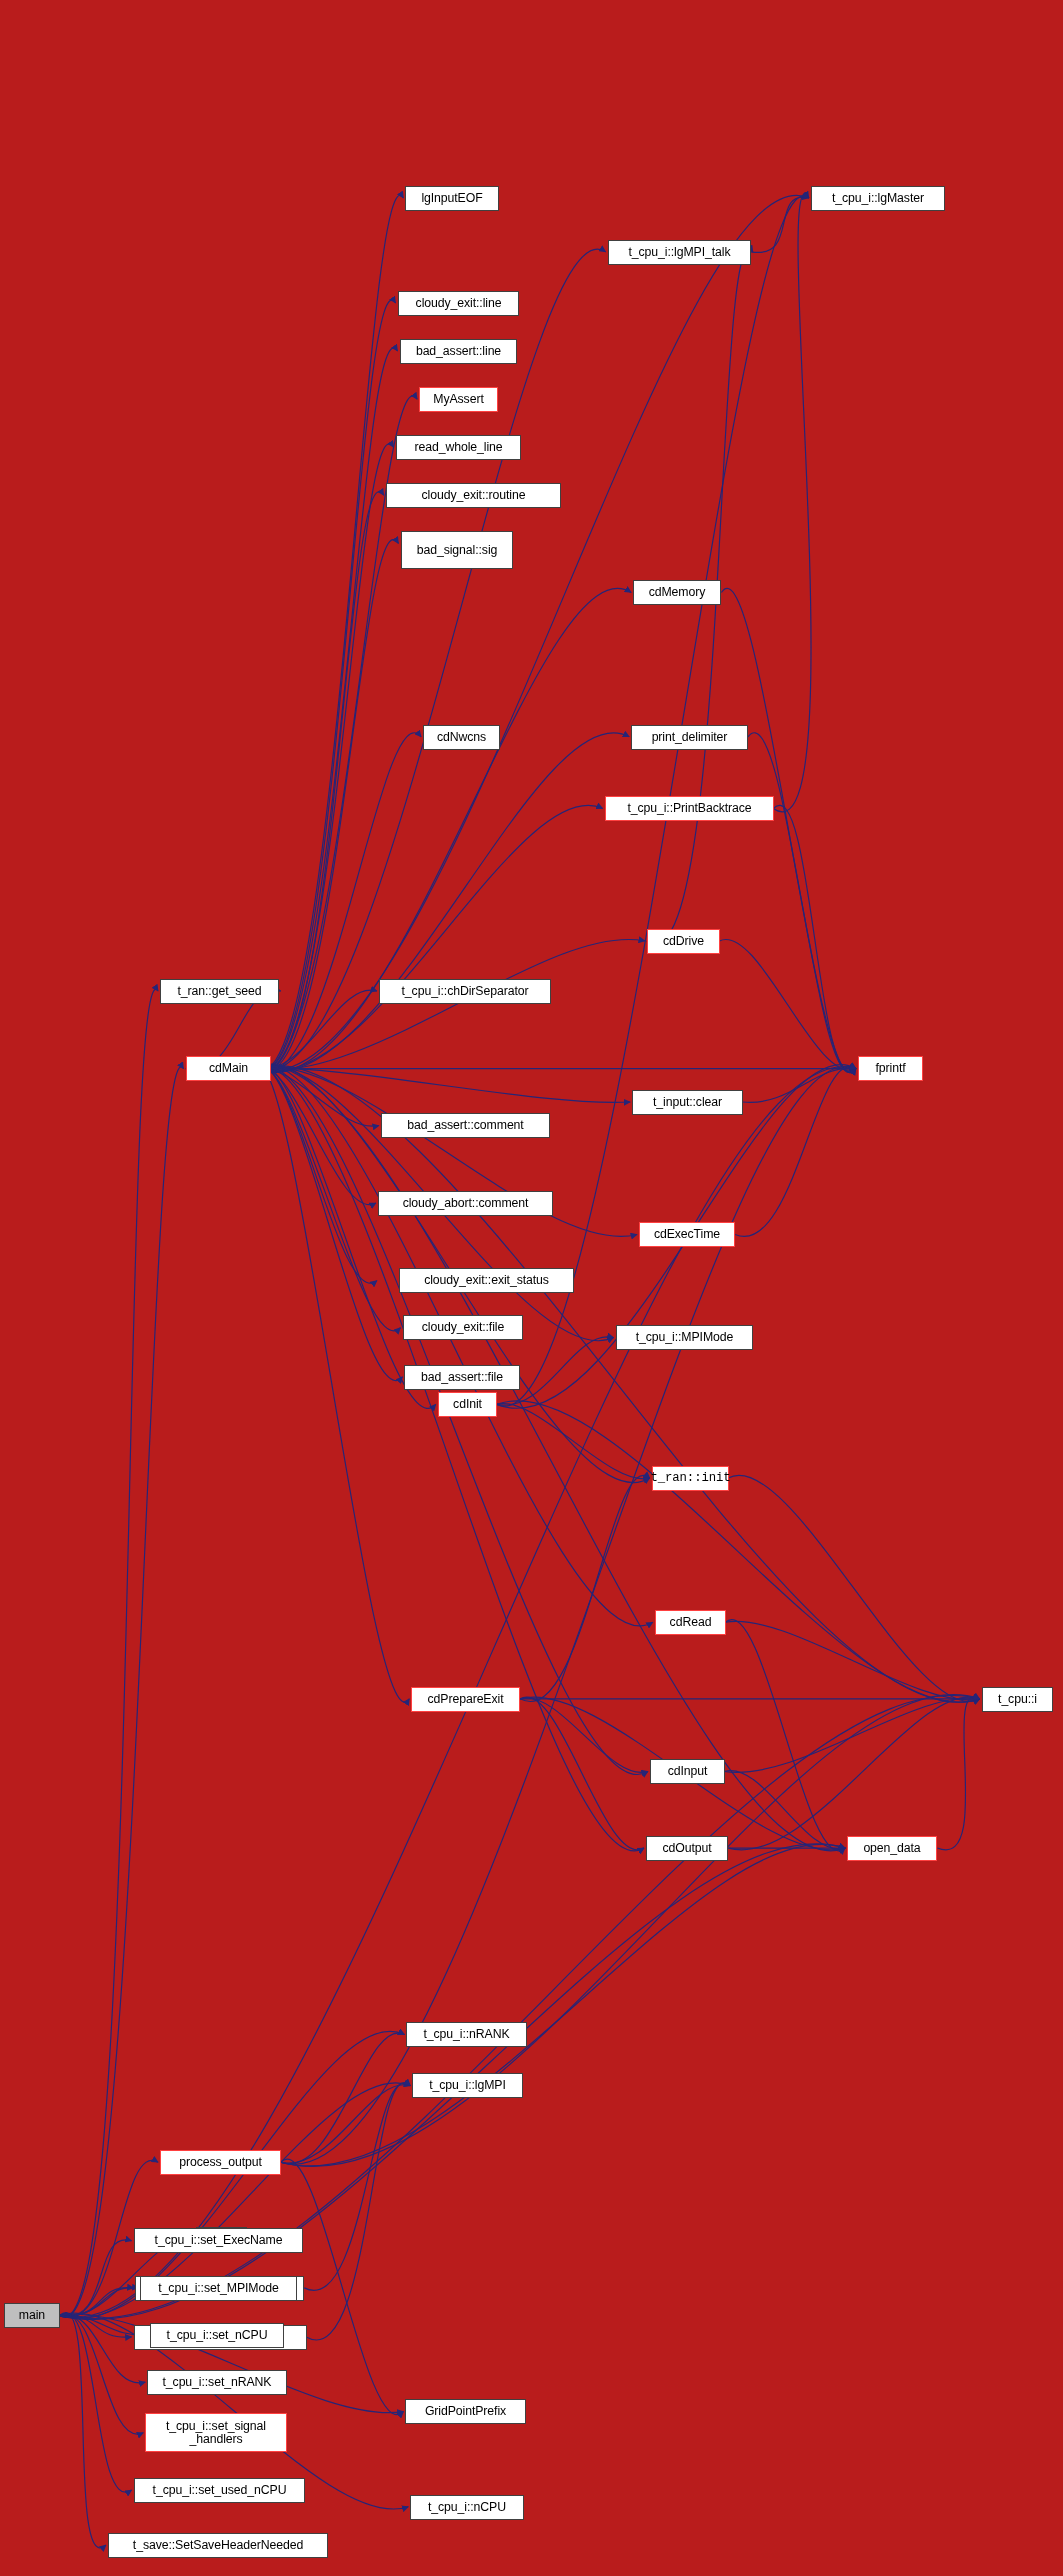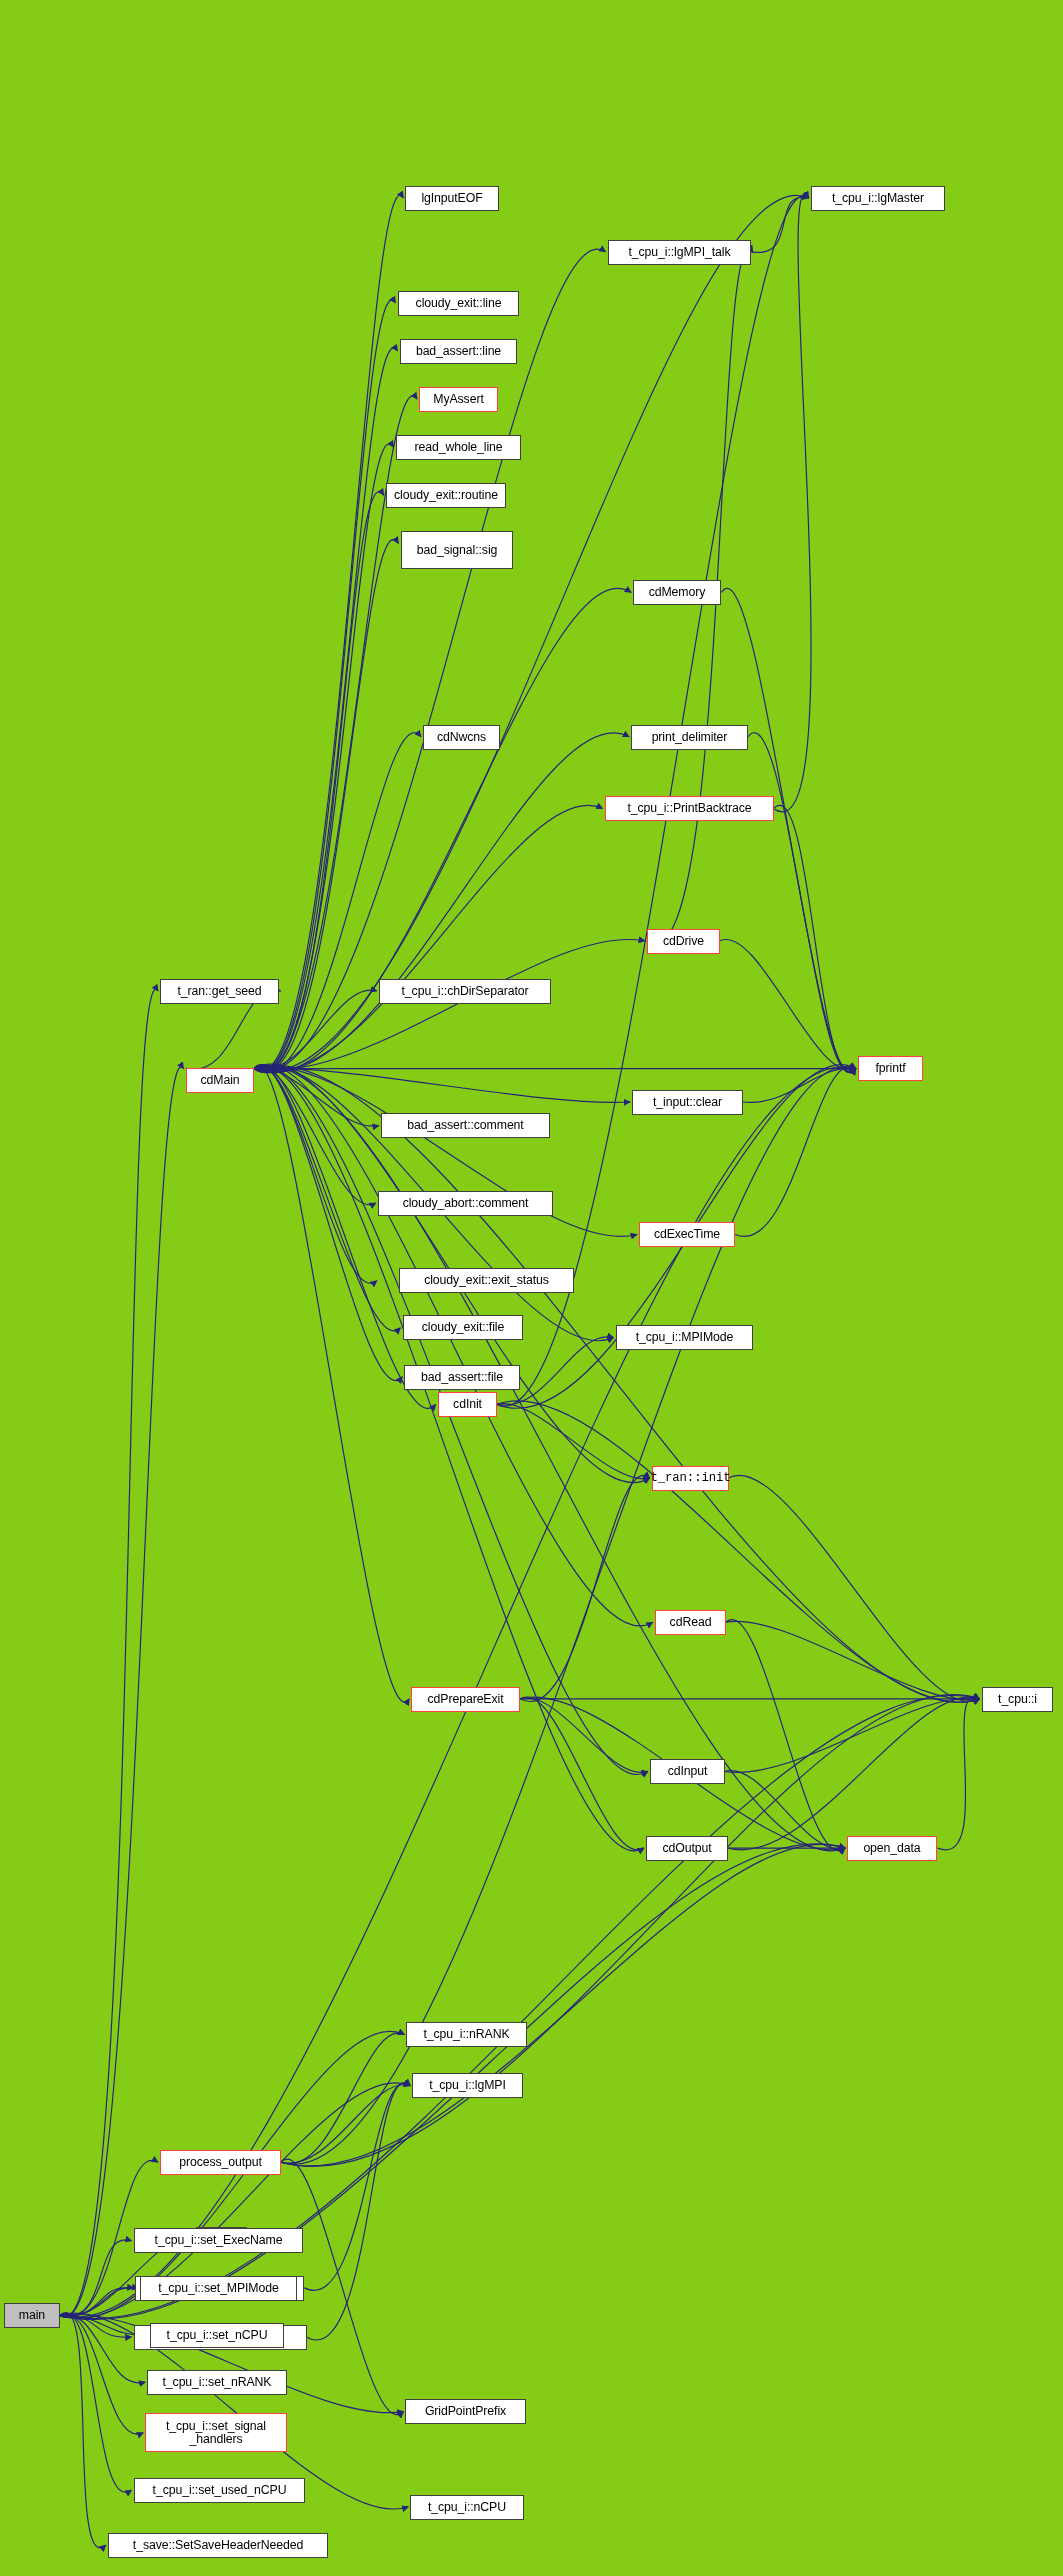--- a/index.html
+++ b/index.html
@@ -1,20 +1,20 @@
 <!DOCTYPE html>
 <html><head>
 <meta charset="utf-8">
 <style>
   html,body{margin:0;padding:0;background:#ffffff;}
   #graph-root{
     position:relative;
     width:1063px;
     height:2576px;
-    background:#84cc16;
+    background:#b91c1c;
     font-family:"Liberation Sans", sans-serif;
     overflow:hidden;
   }
   #edge-layer{position:absolute;left:0;top:0;width:1063px;height:2576px;}
   #node-layer{position:absolute;left:0;top:0;width:1063px;height:2576px;}
   .node{
     position:absolute;
     box-sizing:border-box;
     display:flex;
     align-items:center;
@@ -133,30 +133,30 @@
       </g>
   </svg>
   <div id="node-layer">
       <div class="node" style="left: 405px; top: 186px; width: 94px; height: 24.5px;">lgInputEOF</div>
       <div class="node" style="left: 811px; top: 186px; width: 134px; height: 24.5px;">t_cpu_i::lgMaster</div>
       <div class="node" style="left: 608px; top: 240px; width: 143px; height: 24.5px;">t_cpu_i::lgMPI_talk</div>
       <div class="node" style="left: 398px; top: 291px; width: 121px; height: 24.5px;">cloudy_exit::line</div>
       <div class="node" style="left: 400px; top: 339px; width: 117px; height: 24.5px;">bad_assert::line</div>
       <div class="node red" style="left: 419px; top: 387px; width: 79px; height: 24.5px;">MyAssert</div>
       <div class="node" style="left: 396px; top: 435px; width: 125px; height: 24.5px;">read_whole_line</div>
-      <div class="node" style="left: 386px; top: 483px; width: 120px; height: 24.5px;">cloudy_exit::routine</div>
+      <div class="node" style="left: 386px; top: 483px; width: 175px; height: 24.5px;">cloudy_exit::routine</div>
       <div class="node" style="left: 401px; top: 531px; width: 112px; height: 38px;">bad_signal::sig</div>
       <div class="node" style="left: 633px; top: 580px; width: 88px; height: 24.5px;">cdMemory</div>
       <div class="node" style="left: 423px; top: 725px; width: 77px; height: 24.5px;">cdNwcns</div>
       <div class="node" style="left: 631px; top: 725px; width: 117px; height: 24.5px;">print_delimiter</div>
       <div class="node red" style="left: 605px; top: 796px; width: 169px; height: 24.5px;">t_cpu_i::PrintBacktrace</div>
       <div class="node red" style="left: 647px; top: 929px; width: 73px; height: 24.5px;">cdDrive</div>
       <div class="node" style="left: 160px; top: 979px; width: 119px; height: 24.5px;">t_ran::get_seed</div>
       <div class="node" style="left: 379px; top: 979px; width: 172px; height: 24.5px;">t_cpu_i::chDirSeparator</div>
-      <div class="node red" style="left: 186px; top: 1056px; width: 68px; height: 24.5px; margin-top: 12px;">cdMain</div>
+      <div class="node red" style="left: 186px; top: 1056px; width: 85px; height: 24.5px;">cdMain</div>
       <div class="node red" style="left: 858px; top: 1056px; width: 65px; height: 24.5px;">fprintf</div>
       <div class="node" style="left: 632px; top: 1090px; width: 111px; height: 24.5px;">t_input::clear</div>
       <div class="node" style="left: 381px; top: 1113px; width: 169px; height: 24.5px;">bad_assert::comment</div>
       <div class="node" style="left: 378px; top: 1191px; width: 175px; height: 24.5px;">cloudy_abort::comment</div>
       <div class="node red" style="left: 639px; top: 1222px; width: 96px; height: 24.5px;">cdExecTime</div>
       <div class="node" style="left: 379px; top: 1268px; width: 175px; height: 24.5px; margin-left: 20px;">cloudy_exit::exit_status</div>
       <div class="node" style="left: 403px; top: 1315px; width: 120px; height: 24.5px;">cloudy_exit::file</div>
       <div class="node" style="left: 404px; top: 1365px; width: 116px; height: 24.5px;">bad_assert::file</div>
       <div class="node" style="left: 616px; top: 1325px; width: 137px; height: 24.5px;">t_cpu_i::MPIMode</div>
       <div class="node red" style="left: 438px; top: 1392px; width: 59px; height: 24.5px;">cdInit</div>

